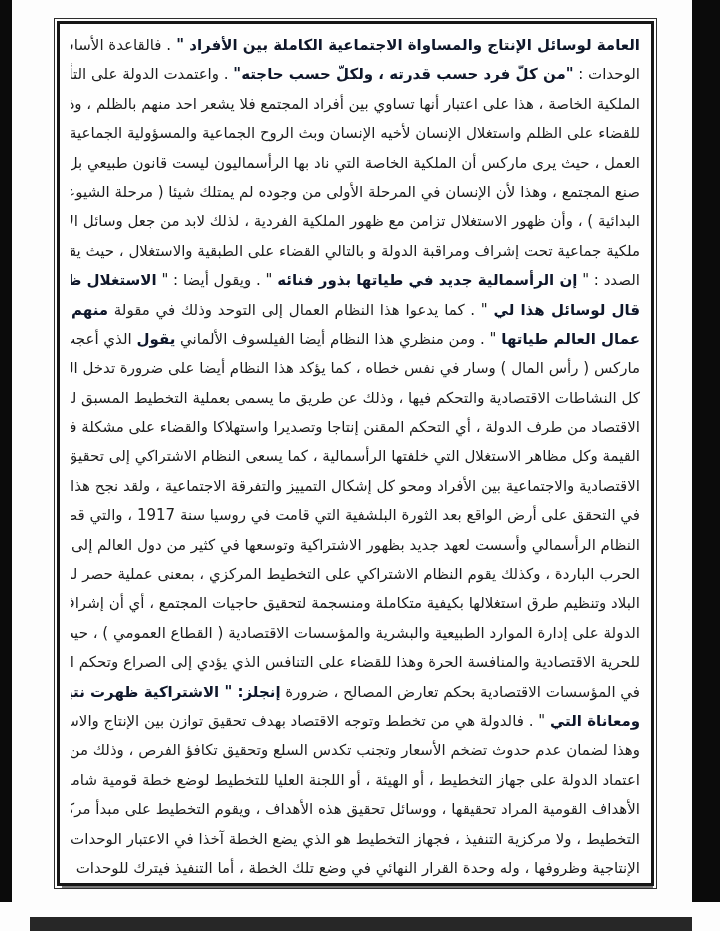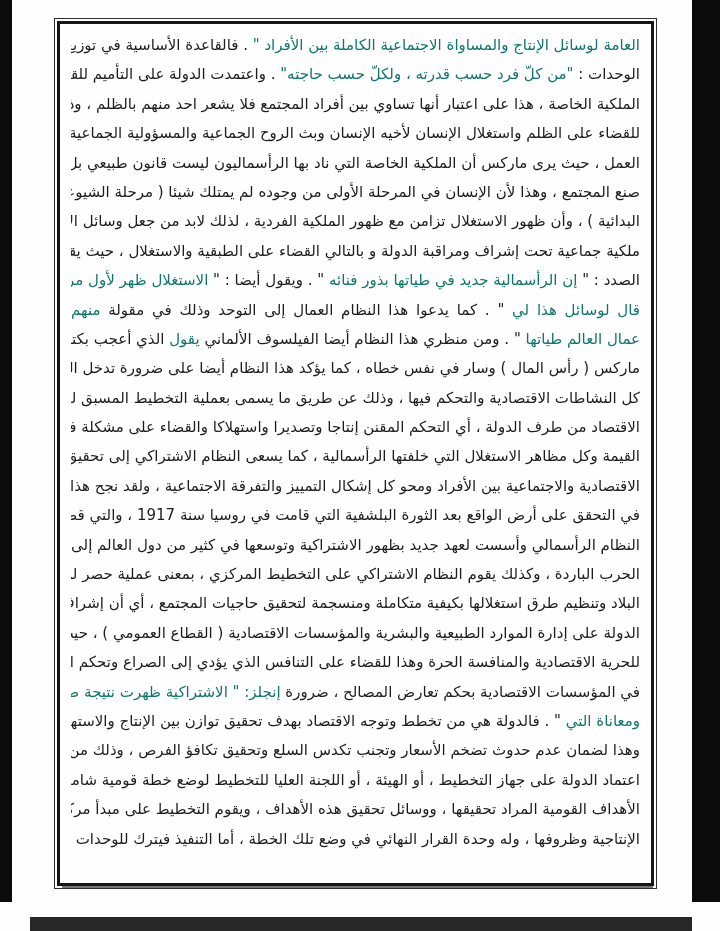--- a/index.html
+++ b/index.html
@@ -47,22 +47,22 @@
   .line{
     height:29.4px;
     line-height:29.4px;
     text-align:justify;
     text-align-last:justify;
     white-space:nowrap;
     overflow:hidden;
     letter-spacing:0;
   }
   .line b{
-    font-weight:normal;
-    color:#0f766e;
+    font-weight:bold;
+    color:#0f172a;
   }
 </style>
 </head>
 <body>
 
 <div class="screenshot">
   <div class="bar-left"></div>
   <div class="bar-right"></div>
   <div class="bar-bottom"></div>
 
@@ -88,16 +88,17 @@
         <div class="line"><span>النظام الرأسمالي وأسست لعهد جديد بظهور الاشتراكية وتوسعها في كثير من دول العالم إلى غاية نهاية</span></div>
         <div class="line"><span>الحرب الباردة ، وكذلك يقوم النظام الاشتراكي على التخطيط المركزي ، بمعنى عملية حصر لموارد</span></div>
         <div class="line"><span>البلاد وتنظيم طرق استغلالها بكيفية متكاملة ومنسجمة لتحقيق حاجيات المجتمع ، أي أن إشراف</span></div>
         <div class="line"><span>الدولة على إدارة الموارد الطبيعية والبشرية والمؤسسات الاقتصادية ( القطاع العمومي ) ، حيث لا مجال</span></div>
         <div class="line"><span>للحرية الاقتصادية والمنافسة الحرة وهذا للقضاء على التنافس الذي يؤدي إلى الصراع وتحكم الفئة الثرية</span></div>
         <div class="line"><span>في المؤسسات الاقتصادية بحكم تعارض المصالح ، ضرورة </span><b>إنجلز: " الاشتراكية ظهرت نتيجة صرخة ألم</b></div>
         <div class="line"><b>ومعاناة التي</b><span> " . فالدولة هي من تخطط وتوجه الاقتصاد بهدف تحقيق توازن بين الإنتاج والاستهلاك ،</span></div>
         <div class="line"><span>وهذا لضمان عدم حدوث تضخم الأسعار وتجنب تكدس السلع وتحقيق تكافؤ الفرص ، وذلك من خلال</span></div>
         <div class="line"><span>اعتماد الدولة على جهاز التخطيط ، أو الهيئة ، أو اللجنة العليا للتخطيط لوضع خطة قومية شاملة تحدِّد</span></div>
         <div class="line"><span>الأهداف القومية المراد تحقيقها ، ووسائل تحقيق هذه الأهداف ، ويقوم التخطيط على مبدأ مركزية</span></div>
+        <div class="line"><span>التخطيط ، ولا مركزية التنفيذ ، فجهاز التخطيط هو الذي يضع الخطة آخذا في الاعتبار الوحدات</span></div>
         <div class="line"><span>الإنتاجية وظروفها ، وله وحدة القرار النهائي في وضع تلك الخطة ، أما التنفيذ فيترك للوحدات الإنتاجية</span></div>
       </div>
   </div>
 </div>
 
 </body></html>

